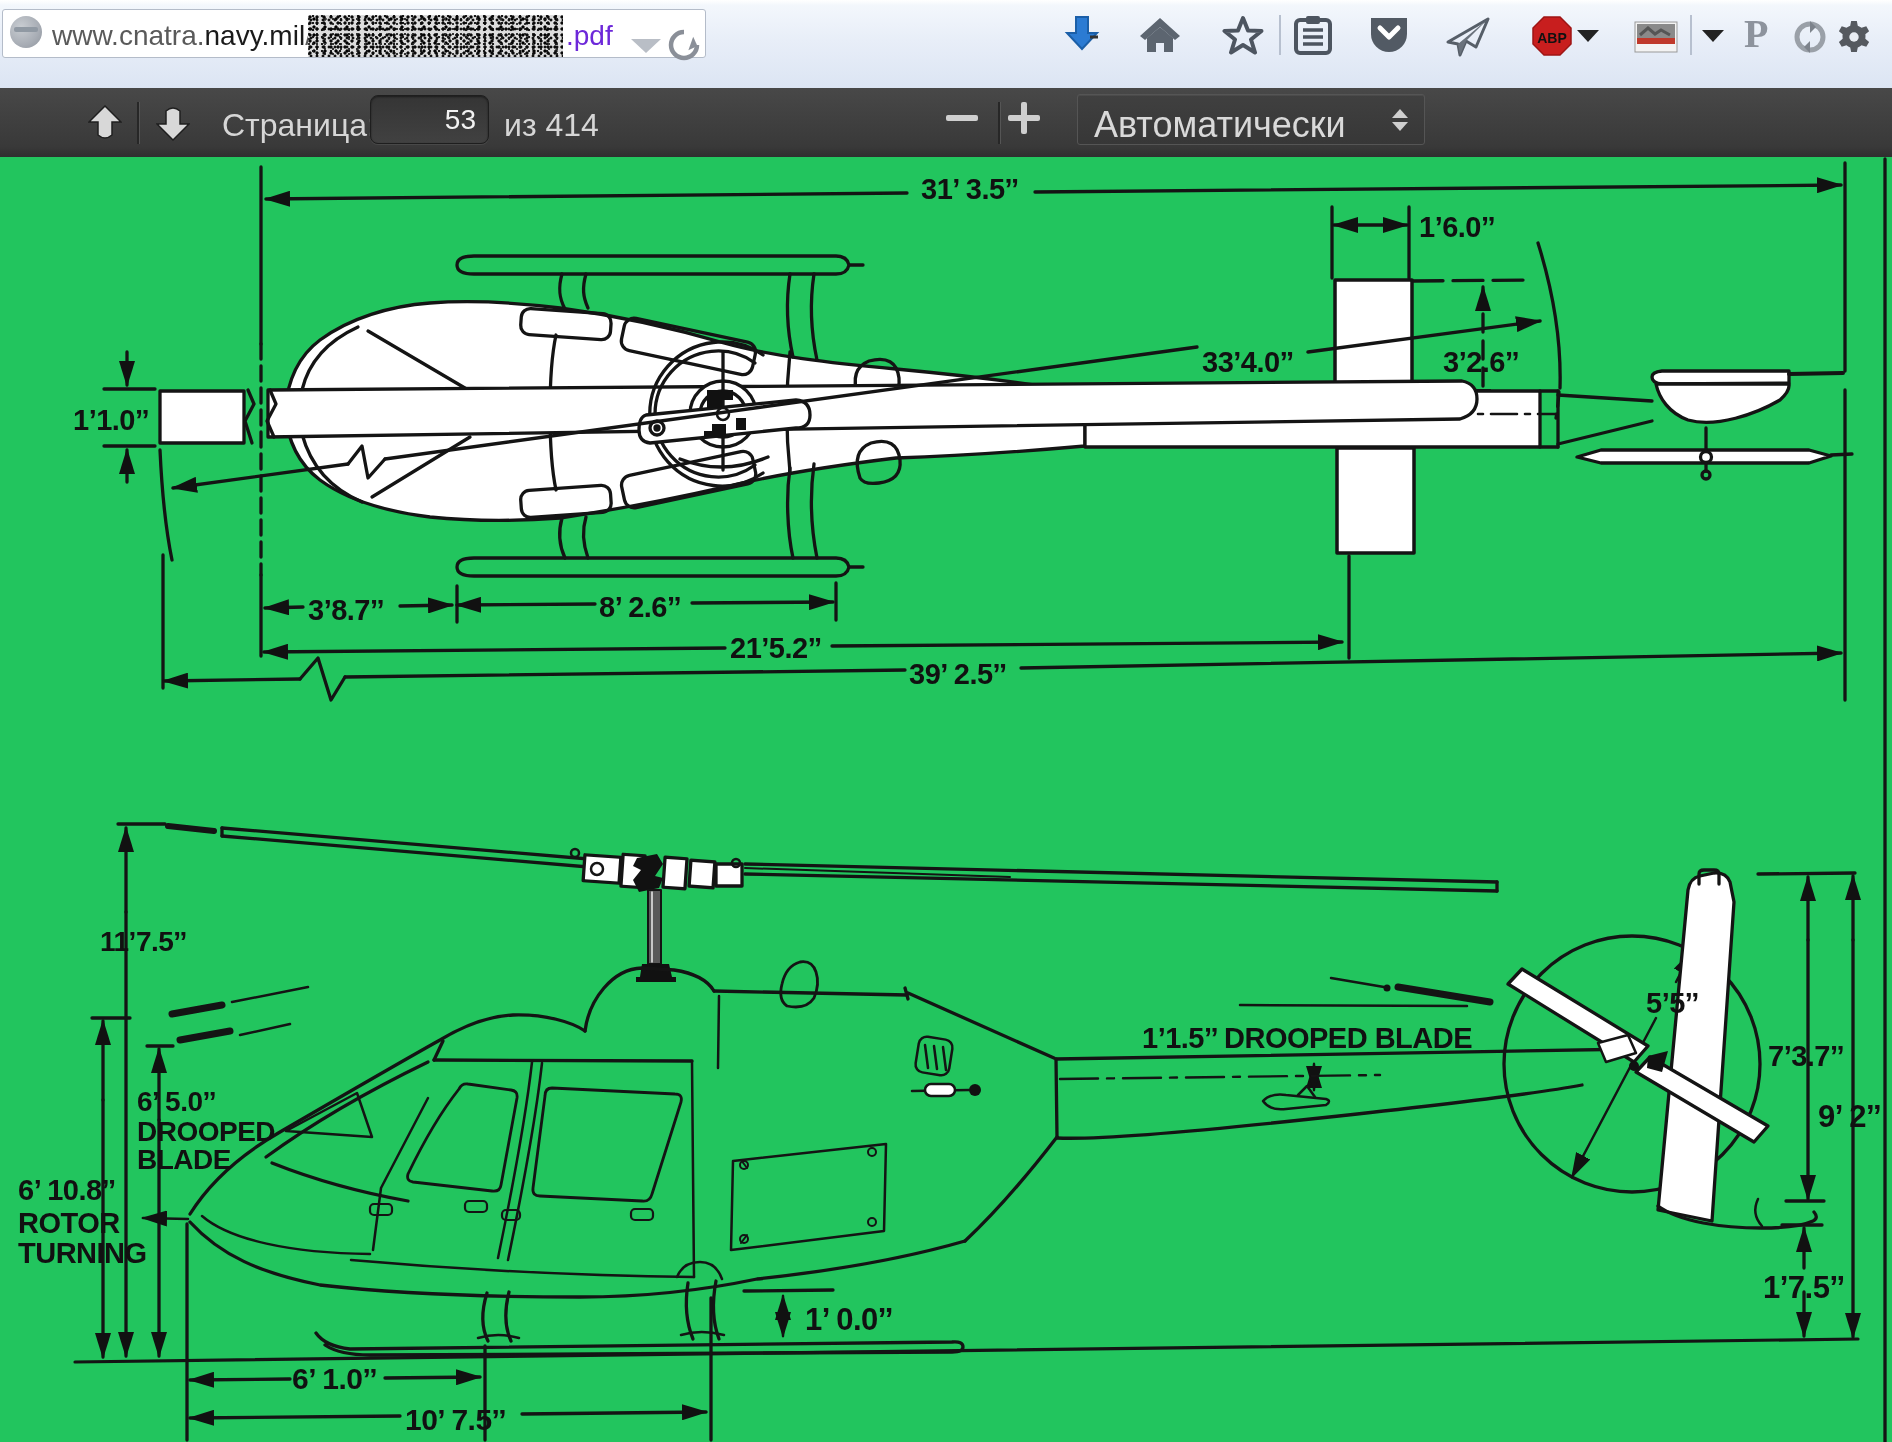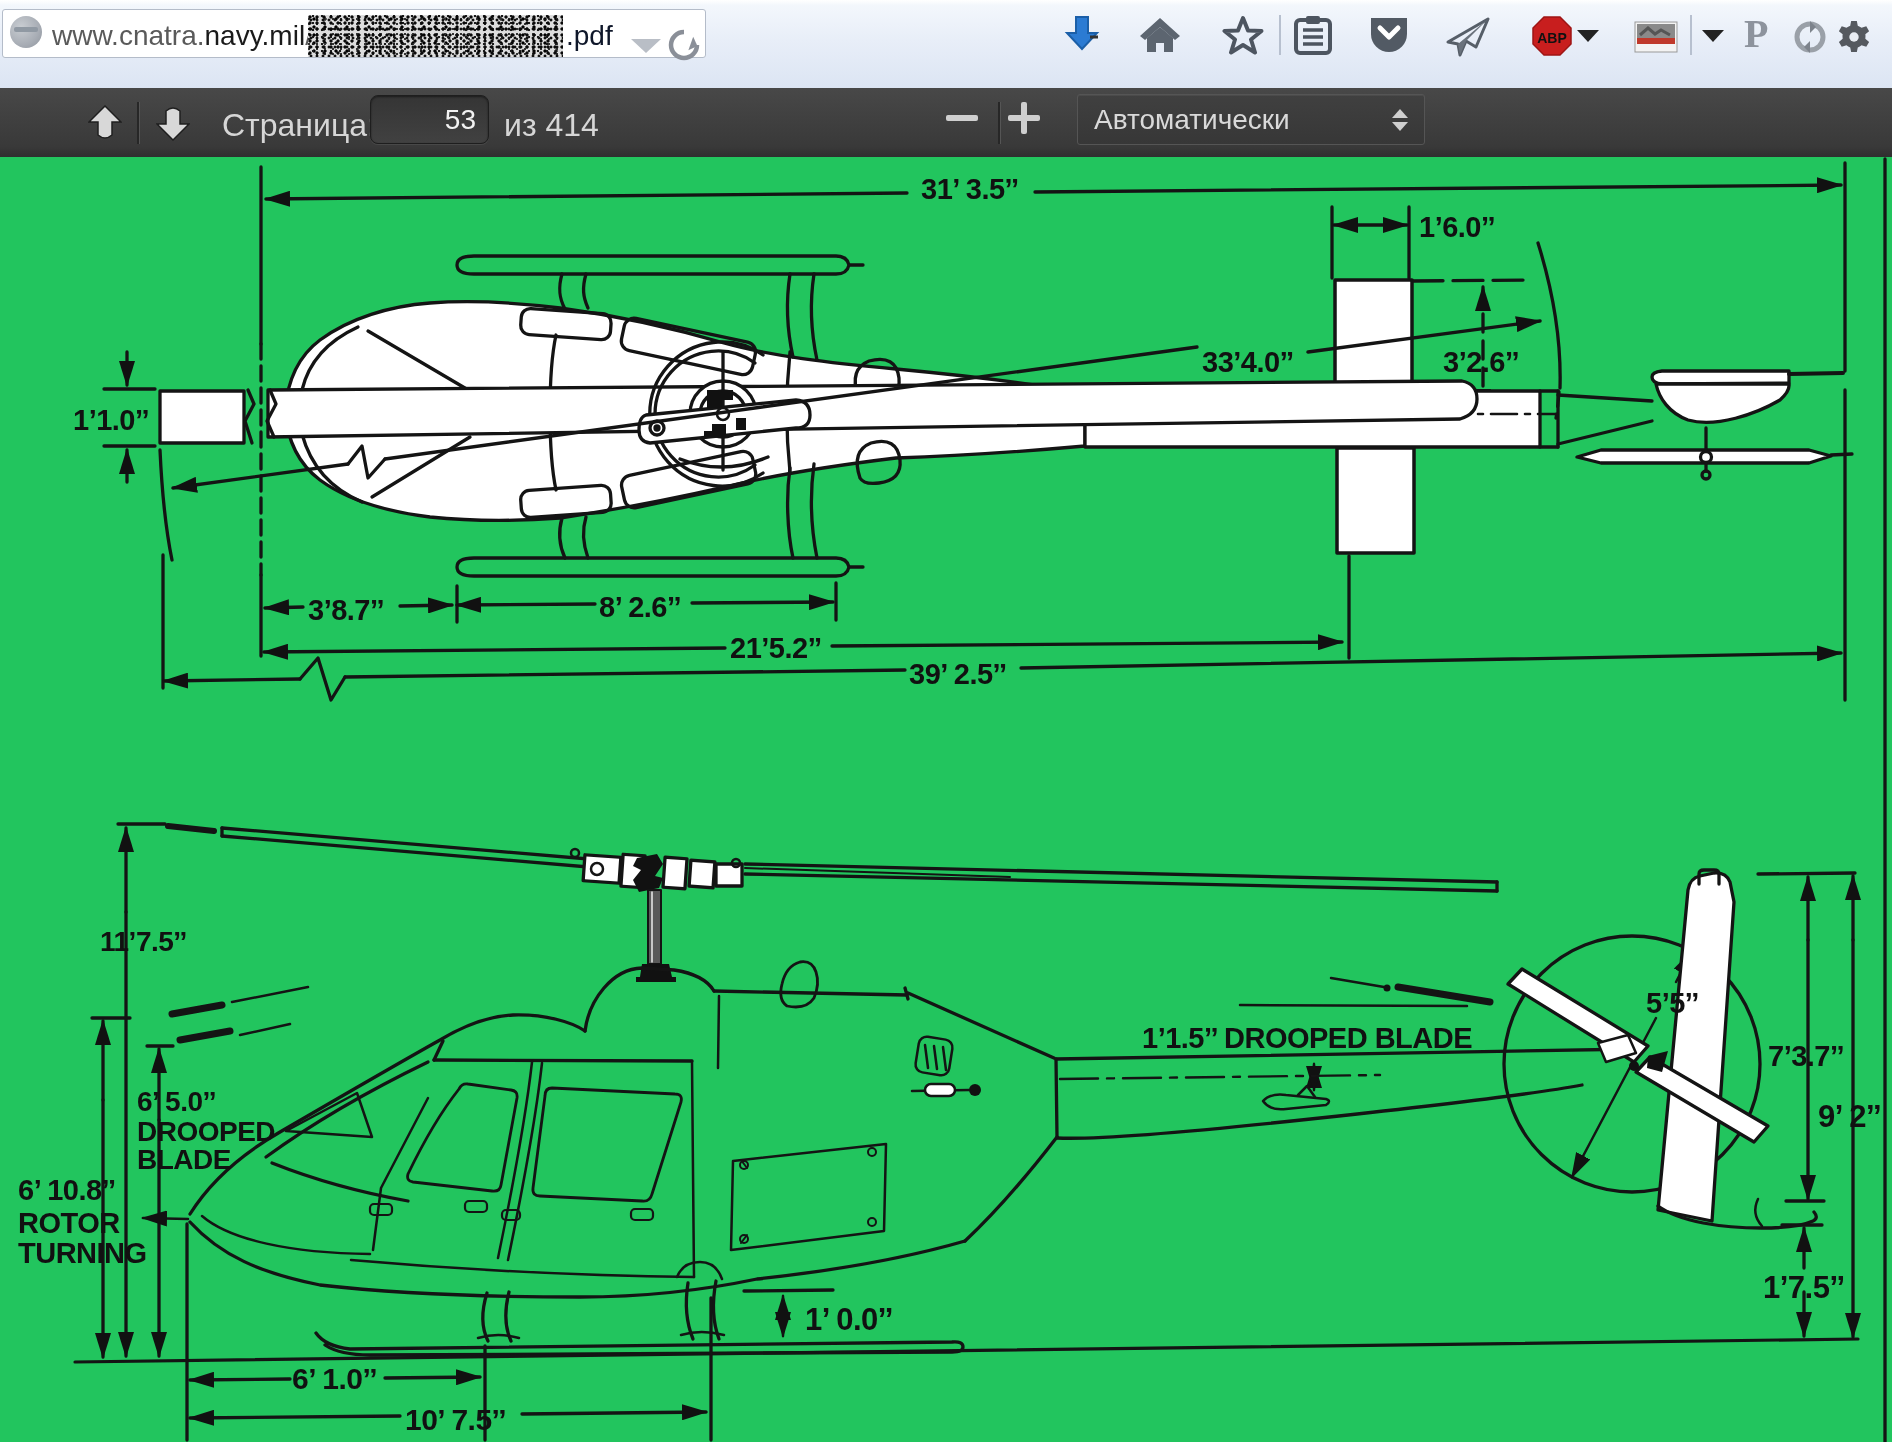--- a/index.html
+++ b/index.html
@@ -27,32 +27,32 @@
   .searchtext{position:absolute;left:58px;top:8px;font-size:27px;font-style:italic;color:#8f8f8f;}
   .darkbar{position:absolute;top:88px;left:0;width:1892px;height:69px;
     background:linear-gradient(#484848,#393939 85%,#2f2f2f 100%);border-bottom:1px solid #252525;}
   .db-sep{position:absolute;top:14px;width:2px;height:42px;background:#272727;box-shadow:1px 0 0 #555;}
   .pageinput{position:absolute;left:370px;top:7px;width:117px;height:47px;border:1px solid #1e1e1e;border-radius:8px;
     background:linear-gradient(#353535,#414141);box-shadow:inset 0 1px 2px rgba(0,0,0,.5), 0 1px 0 rgba(255,255,255,.08);}
   .pageinput span{position:absolute;right:12px;top:8px;font-size:28px;color:#f2f2f2;}
   .dbtext{position:absolute;top:19px;font-size:32px;color:#d6d6d6;}
   .dropdown{position:absolute;left:1077px;top:6px;width:346px;height:49px;border:1px solid #555;border-radius:3px;
     background:linear-gradient(#404040,#373737);box-shadow:inset 0 1px 0 rgba(255,255,255,.06);}
-  .dropdown span{position:absolute;left:16px;top:9px;font-size:28px;color:#d9d9d9;}
+  .dropdown span{position:absolute;left:16px;top:9px;font-size:36px;color:#d9d9d9;}
   .content{position:absolute;top:157px;left:0;width:1892px;height:1285px;background:#22c55e;}
   svg text{font-family:"Liberation Sans",sans-serif;font-weight:bold;fill:#111;}
 </style>
 </head>
 <body>
 <div class="chrome">
   <div class="urlbar">
     <div class="globe"></div>
     <div class="urltext">www.cnatra.<b>navy.mil</b>/</div>
     <div class="noise"></div>
-    <div class="urltext" style="left:563px;color:#0f172a;">.pdf</div>
+    <div class="urltext" style="left:563px;color:#6d28d9;">.pdf</div>
     <svg style="position:absolute;left:626px;top:27px" width="34" height="18">
         <path d="M2,2 L32,2 L17,16 Z" fill="#b9bec6"></path>
       </svg>
     <svg style="position:absolute;left:664px;top:18px" width="34" height="34" viewBox="0 0 34 34">
       <path d="M17 4 A 13 13 0 1 0 30 17" fill="none" stroke="#8a8f98" stroke-width="4.5"></path>
       <path d="M30 8 L30 18 L20 18 Z" fill="#8a8f98" transform="rotate(-25 30 17)"></path>
     </svg>
   </div>
 
   <svg style="position:absolute;left:1064px;top:15px" width="38" height="40" viewBox="0 0 38 40">

